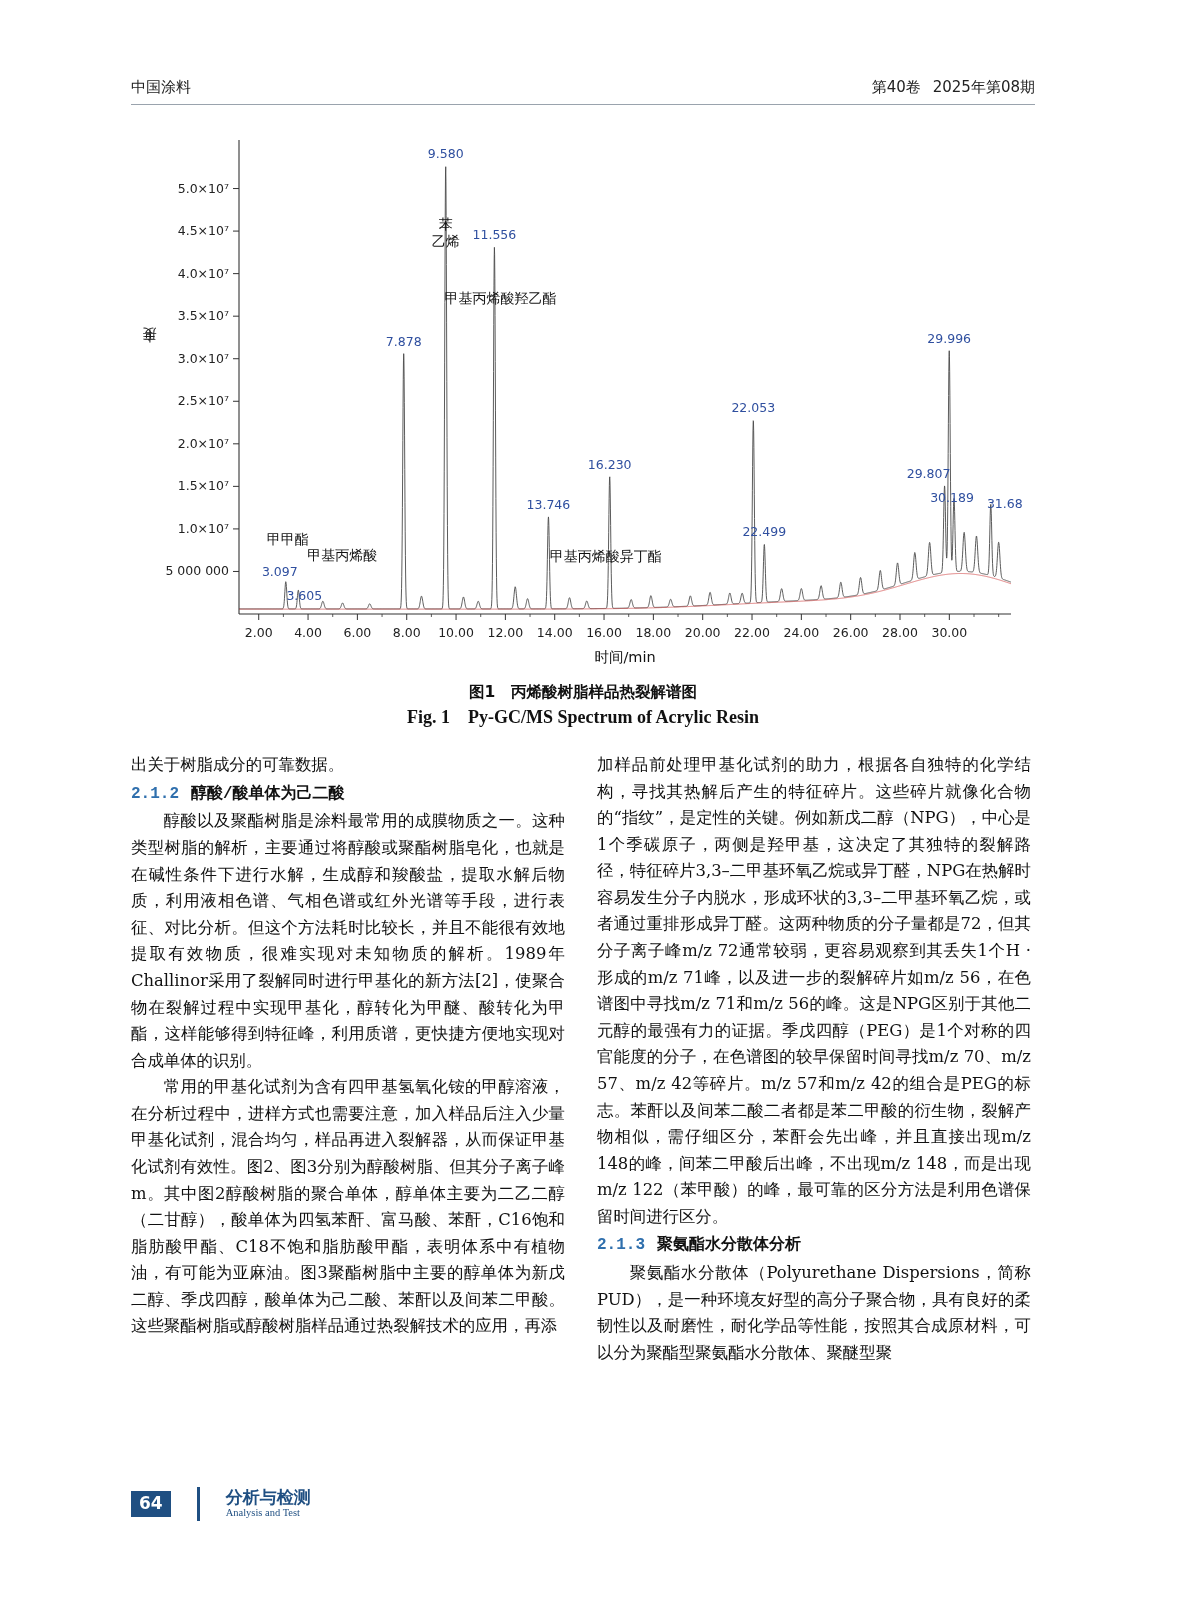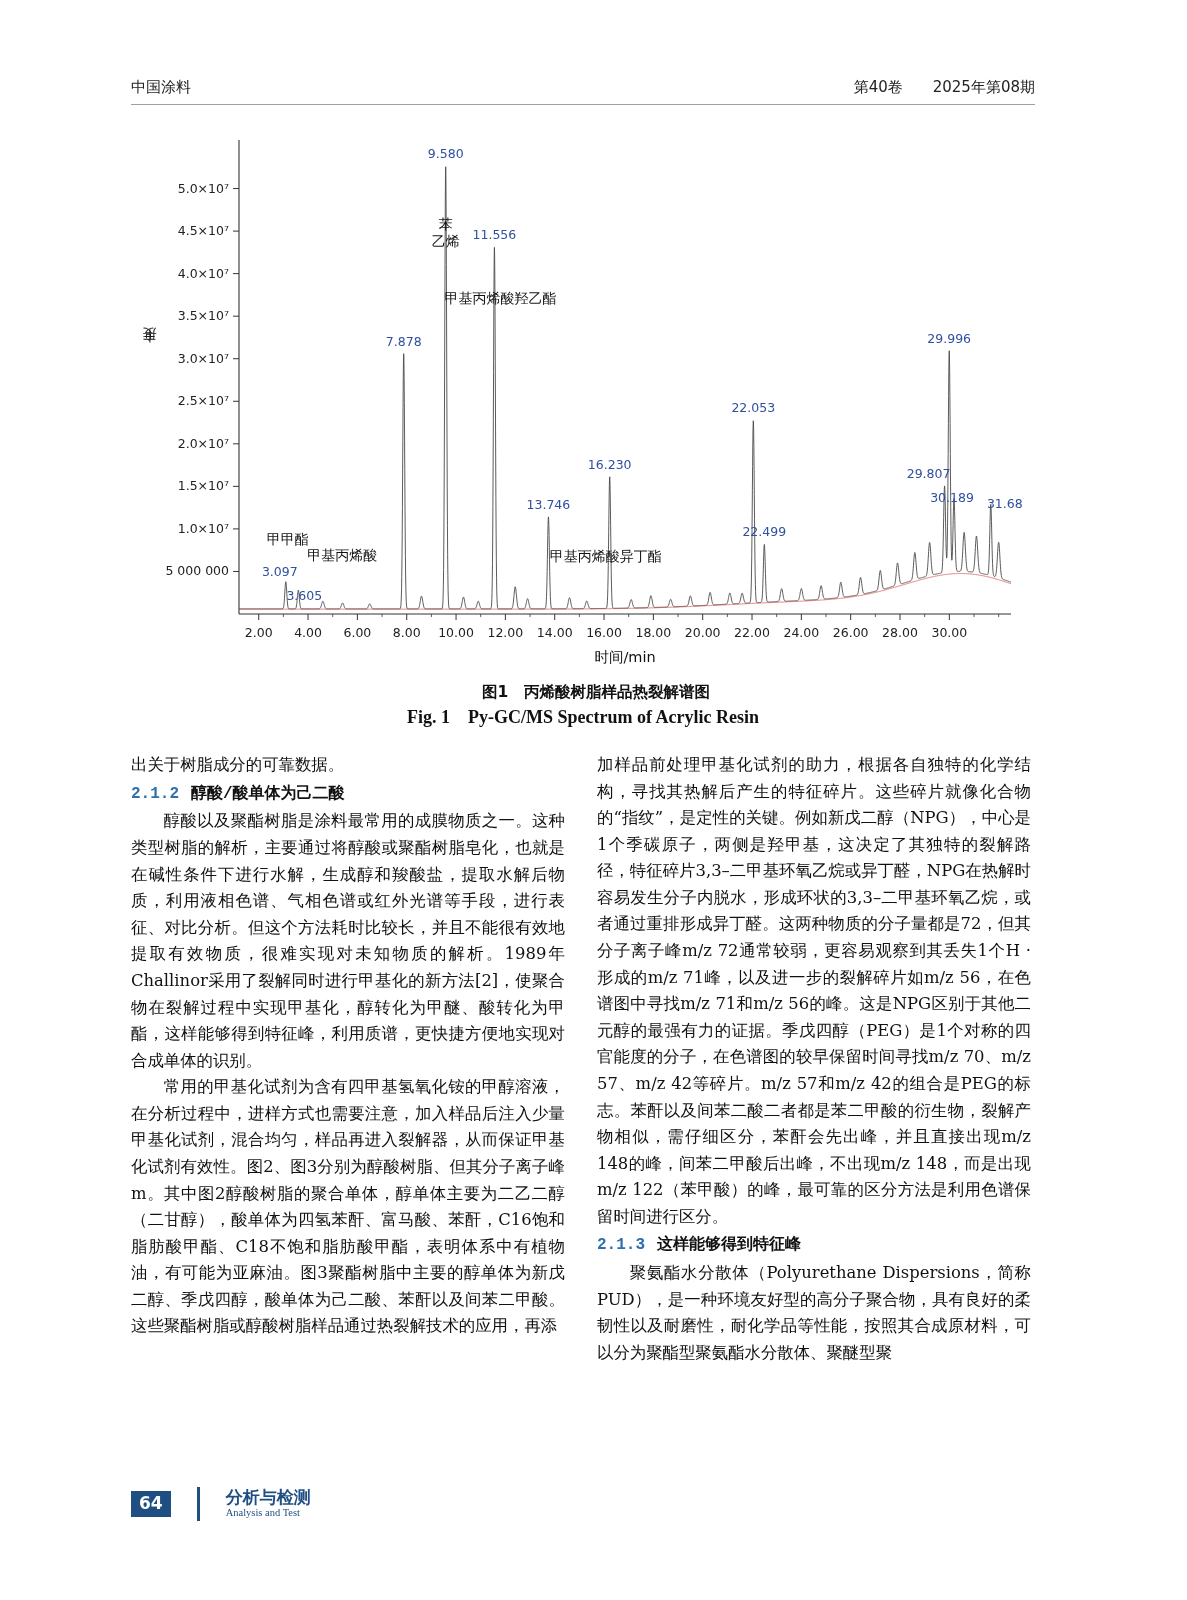--- a/index.html
+++ b/index.html
@@ -10,38 +10,38 @@
   }
   .page{position:absolute;inset:0;padding-left:10px;}
 
   
   .hdr{
     position:absolute;left:131px;top:78px;width:904px;
     display:flex;justify-content:space-between;align-items:flex-end;
     font-size:15px;color:#222;
     font-family:"DejaVu Sans", sans-serif;
   }
-  .hdr .right{display:flex;gap:30px;}
+  .hdr .right{display:flex;gap:12px;}
   .hdr-rule{
     position:absolute;left:131px;top:104px;width:904px;height:1px;background:#9aa3ad;
   }
 
   
   .chart-wrap{position:absolute;left:131px;top:118px;width:904px;height:560px;}
   .chart-svg{display:block;}
   .ylabel{
     position:absolute;left:140px;top:352px;
     font-size:14px;font-family:"DejaVu Sans", sans-serif;
     writing-mode:vertical-rl;transform:rotate(180deg);
     letter-spacing:1px;
   }
 
   
   .fig-cap{
-    position:absolute;left:144px;top:682px;width:904px;text-align:center;
+    position:absolute;left:131px;top:682px;width:904px;text-align:center;
     font-size:15.5px;font-weight:bold;color:#111;
     font-family:"DejaVu Sans", sans-serif;
   }
   .fig-cap2{
     position:absolute;left:131px;top:705px;width:904px;text-align:center;
     font-size:18px;font-weight:bold;color:#111;
     font-family:"Liberation Serif", serif;
   }
 
   
@@ -194,21 +194,21 @@
       <span class="ttl">醇酸/酸单体为己二酸</span>
     </div>
     <p class="ind">醇酸以及聚酯树脂是涂料最常用的成膜物质之一。这种类型树脂的解析，主要通过将醇酸或聚酯树脂皂化，也就是在碱性条件下进行水解，生成醇和羧酸盐，提取水解后物质，利用液相色谱、气相色谱或红外光谱等手段，进行表征、对比分析。但这个方法耗时比较长，并且不能很有效地提取有效物质，很难实现对未知物质的解析。1989年Challinor采用了裂解同时进行甲基化的新方法[2]，使聚合物在裂解过程中实现甲基化，醇转化为甲醚、酸转化为甲酯，这样能够得到特征峰，利用质谱，更快捷方便地实现对合成单体的识别。</p>
     <p class="ind">常用的甲基化试剂为含有四甲基氢氧化铵的甲醇溶液，在分析过程中，进样方式也需要注意，加入样品后注入少量甲基化试剂，混合均匀，样品再进入裂解器，从而保证甲基化试剂有效性。图2、图3分别为醇酸树脂、但其分子离子峰m。其中图2醇酸树脂的聚合单体，醇单体主要为二乙二醇（二甘醇），酸单体为四氢苯酐、富马酸、苯酐，C16饱和脂肪酸甲酯、C18不饱和脂肪酸甲酯，表明体系中有植物油，有可能为亚麻油。图3聚酯树脂中主要的醇单体为新戊二醇、季戊四醇，酸单体为己二酸、苯酐以及间苯二甲酸。这些聚酯树脂或醇酸树脂样品通过热裂解技术的应用，再添</p>
   </div>
 
   <div class="col right">
     <p>加样品前处理甲基化试剂的助力，根据各自独特的化学结构，寻找其热解后产生的特征碎片。这些碎片就像化合物的“指纹”，是定性的关键。例如新戊二醇（NPG），中心是1个季碳原子，两侧是羟甲基，这决定了其独特的裂解路径，特征碎片3,3–二甲基环氧乙烷或异丁醛，NPG在热解时容易发生分子内脱水，形成环状的3,3–二甲基环氧乙烷，或者通过重排形成异丁醛。这两种物质的分子量都是72，但其分子离子峰m/z 72通常较弱，更容易观察到其丢失1个H · 形成的m/z 71峰，以及进一步的裂解碎片如m/z 56，在色谱图中寻找m/z 71和m/z 56的峰。这是NPG区别于其他二元醇的最强有力的证据。季戊四醇（PEG）是1个对称的四官能度的分子，在色谱图的较早保留时间寻找m/z 70、m/z 57、m/z 42等碎片。m/z 57和m/z 42的组合是PEG的标志。苯酐以及间苯二酸二者都是苯二甲酸的衍生物，裂解产物相似，需仔细区分，苯酐会先出峰，并且直接出现m/z 148的峰，间苯二甲酸后出峰，不出现m/z 148，而是出现m/z 122（苯甲酸）的峰，最可靠的区分方法是利用色谱保留时间进行区分。</p>
     <div class="sec">
       <span class="num">2.1.3</span>
-      <span class="ttl">这样能够得到特征峰</span>
+      <span class="ttl">聚氨酯水分散体分析</span>
     </div>
     <p class="ind">聚氨酯水分散体（Polyurethane Dispersions，简称PUD），是一种环境友好型的高分子聚合物，具有良好的柔韧性以及耐磨性，耐化学品等性能，按照其合成原材料，可以分为聚酯型聚氨酯水分散体、聚醚型聚</p>
   </div>
 
   <div class="footer">
     <div class="pg-badge">64</div>
     <div class="f-bar"></div>
     <div>
       <div class="f-txt-cn">分析与检测</div>
       <div class="f-txt-en">Analysis and Test</div>

